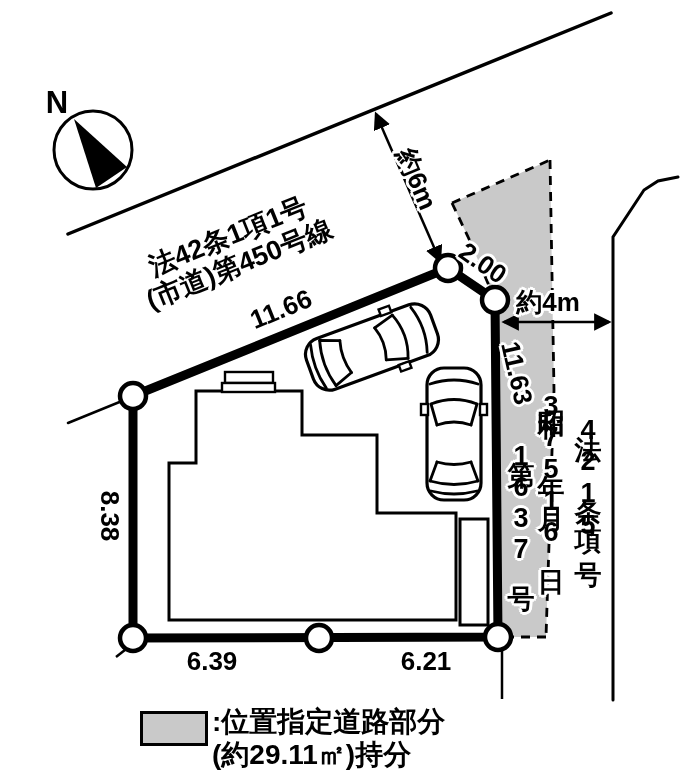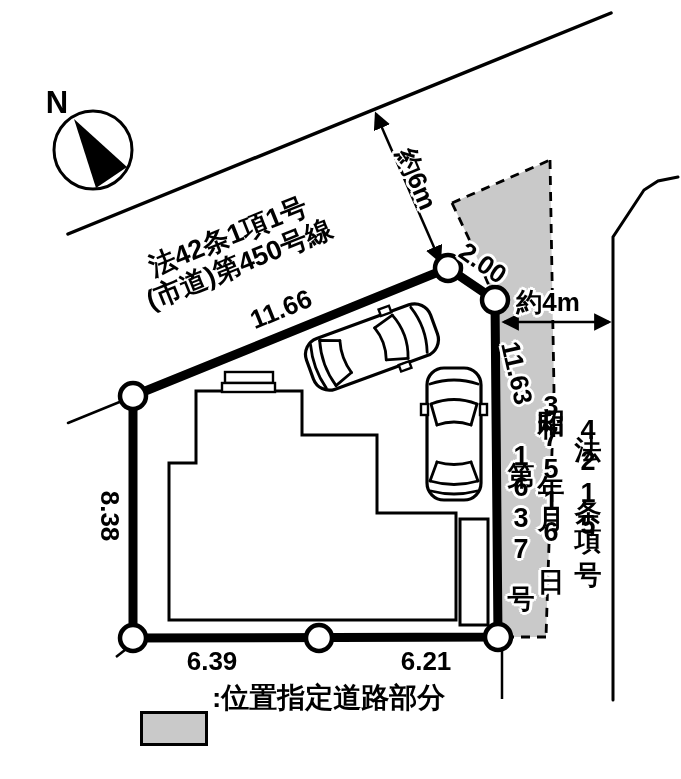--- a/index.html
+++ b/index.html
@@ -124,15 +124,16 @@
 
   <div class="lbl" style="left:212px;top:661px;">6.39</div>
 
   <div class="lbl" style="left:412px;top:661px;margin-left:14px;">6.21</div>
 
   <div class="vcol halo" style="left:574px;top:414px;">法42条1項5号</div>
   <div class="vcol halo" style="left:537px;top:389px;">昭和37年5月16日</div>
   <div class="vcol halo" style="left:507px;top:440px;">第1637号</div>
 
   <div class="legend-swatch" style="background:#c9c9c9;"></div>
-  <div class="legend-line" style="top:684px;text-align:right;">:位置指定道路部分</div>
+  <div class="legend-line" style="top:708px;text-align:right;">:位置指定道路部分</div>
+  <div class="legend-line" style="top:741px;">(約29.11㎡)持分</div>
 
 </div>
 
 </body></html>

